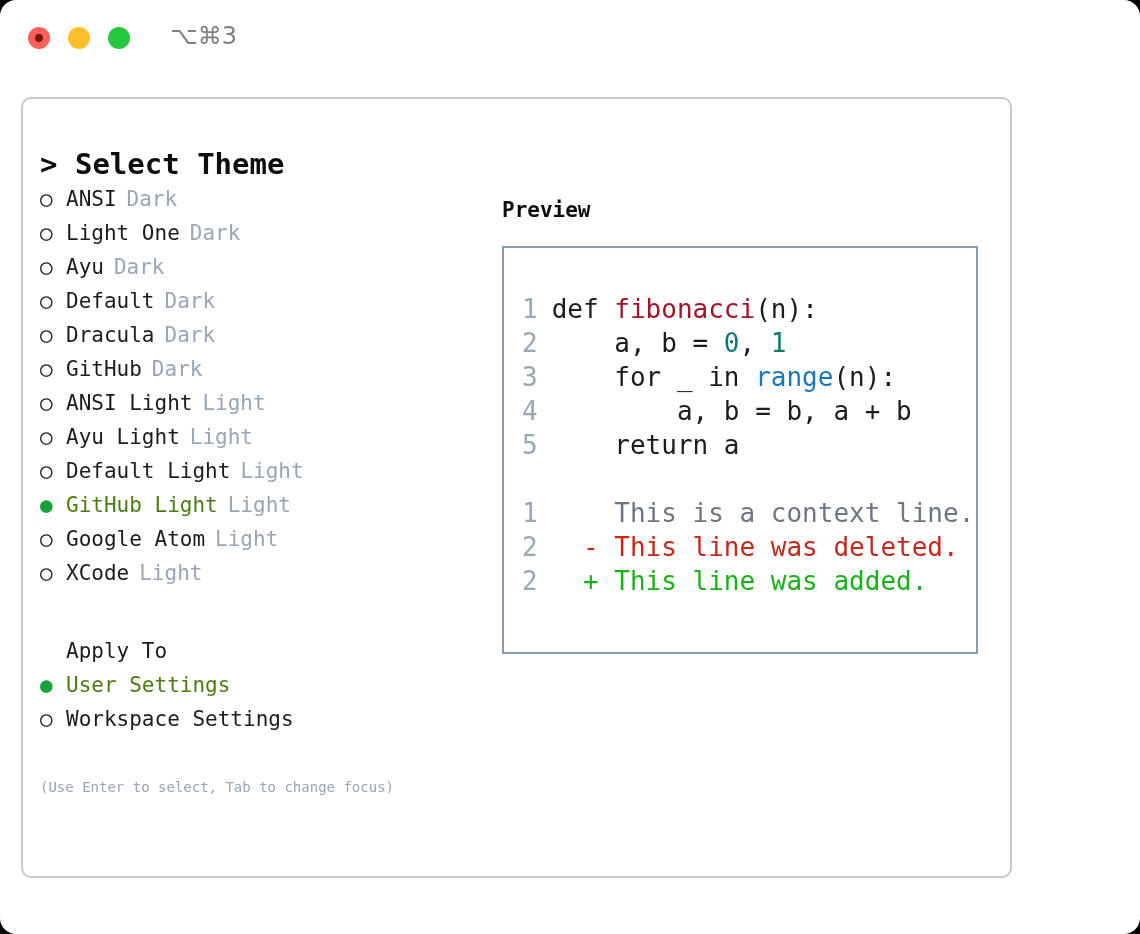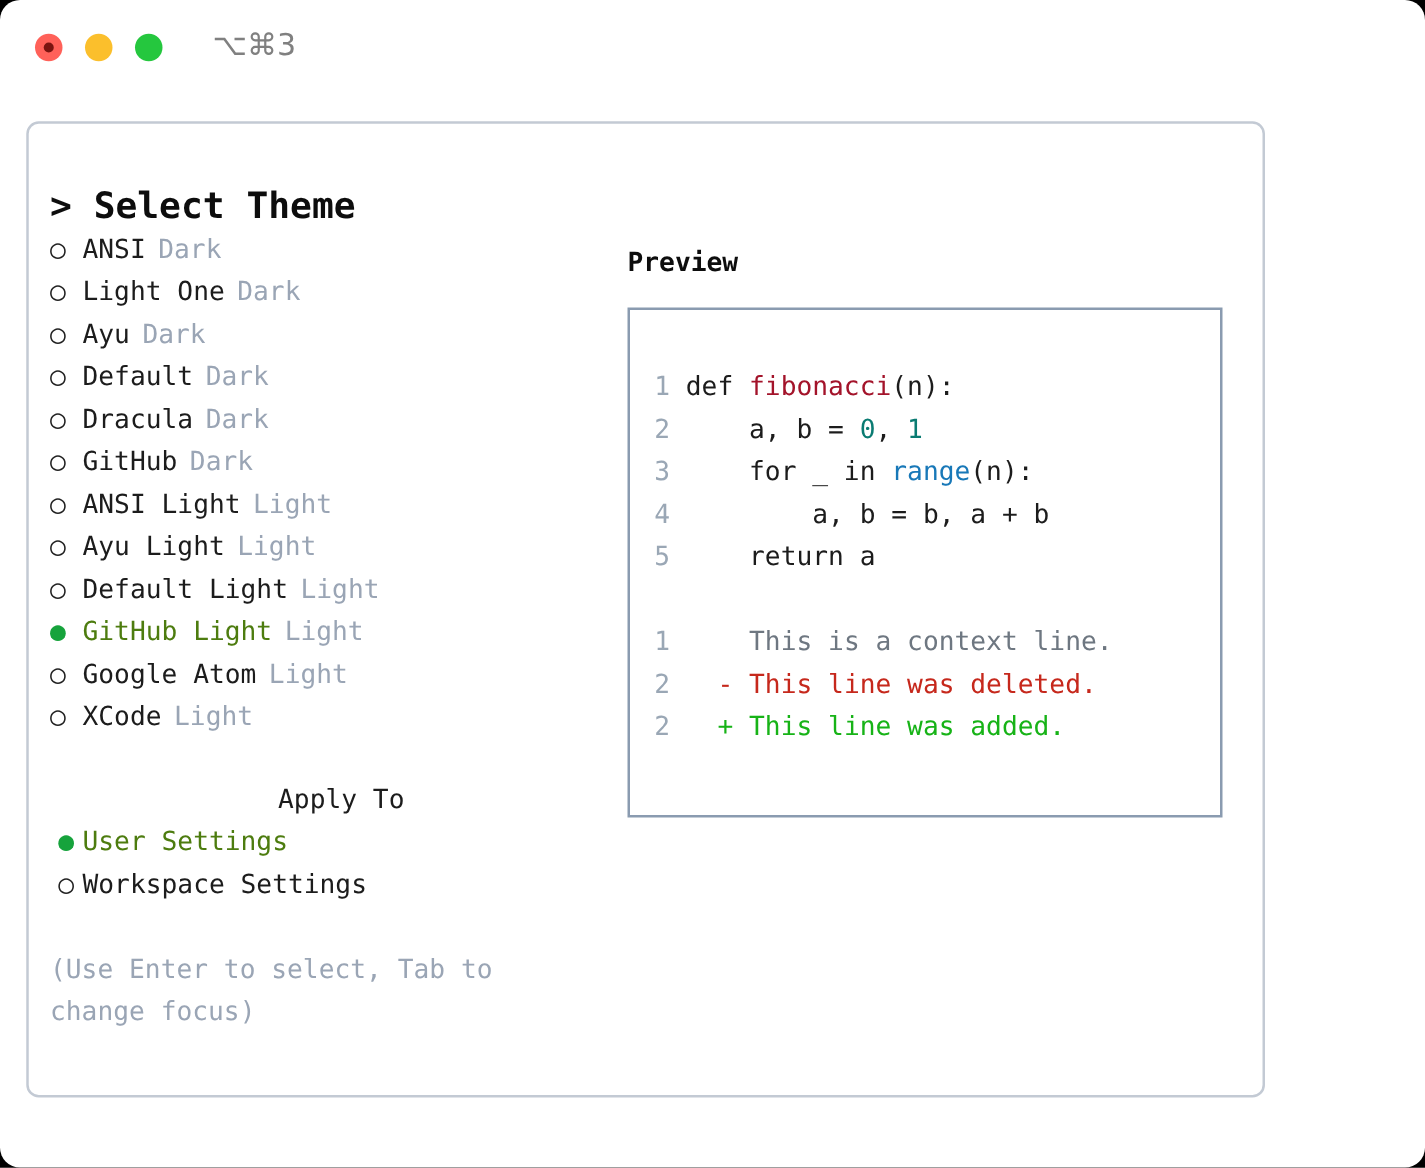--- a/index.html
+++ b/index.html
@@ -103,32 +103,32 @@
     color: #222222;
     white-space: pre;
   }
   .marker.selected { color: #16a33c; }
   .row-label { color: #1c1c1c; }
   .row.selected .row-label { color: #4d7c0f; }
   .row-tag {
     color: #9aa5b5;
     padding-left: 10px;
   }
-  .apply-block { margin-top: 32px; text-align: center; }
+  .apply-block { margin-top: 44px; }
   .apply-header {
     font-size: 21px;
     color: #1c1c1c;
     line-height: 34px;
     padding-left: 26px;
     white-space: pre;
     font-family: "DejaVu Sans Mono", monospace;
   }
   .hint {
     margin-top: 34px;
-    font-size: 21px;
+    font-size: 14px;
     line-height: 34px;
     color: #9aa5b5;
     width: 400px;
     font-family: "DejaVu Sans Mono", monospace;
   }
   
   .right-col {
     position: absolute;
     left: 479px;
     top: 48px;
@@ -146,21 +146,21 @@
   .preview-box {
     margin-top: 19px;
     width: 476px;
     height: 408px;
     border: 2px solid #8a9bb0;
     box-sizing: border-box;
     background: #ffffff;
     padding: 44px 0 0 18px;
   }
   .code-line {
-    font-size: 21px;
+    font-size: 26px;
     line-height: 34px;
     white-space: pre;
     font-family: "DejaVu Sans Mono", monospace;
   }
   .lnum {
     color: #9aa7b5;
     display: inline-block;
     width: 14px;
     text-align: right;
   }

